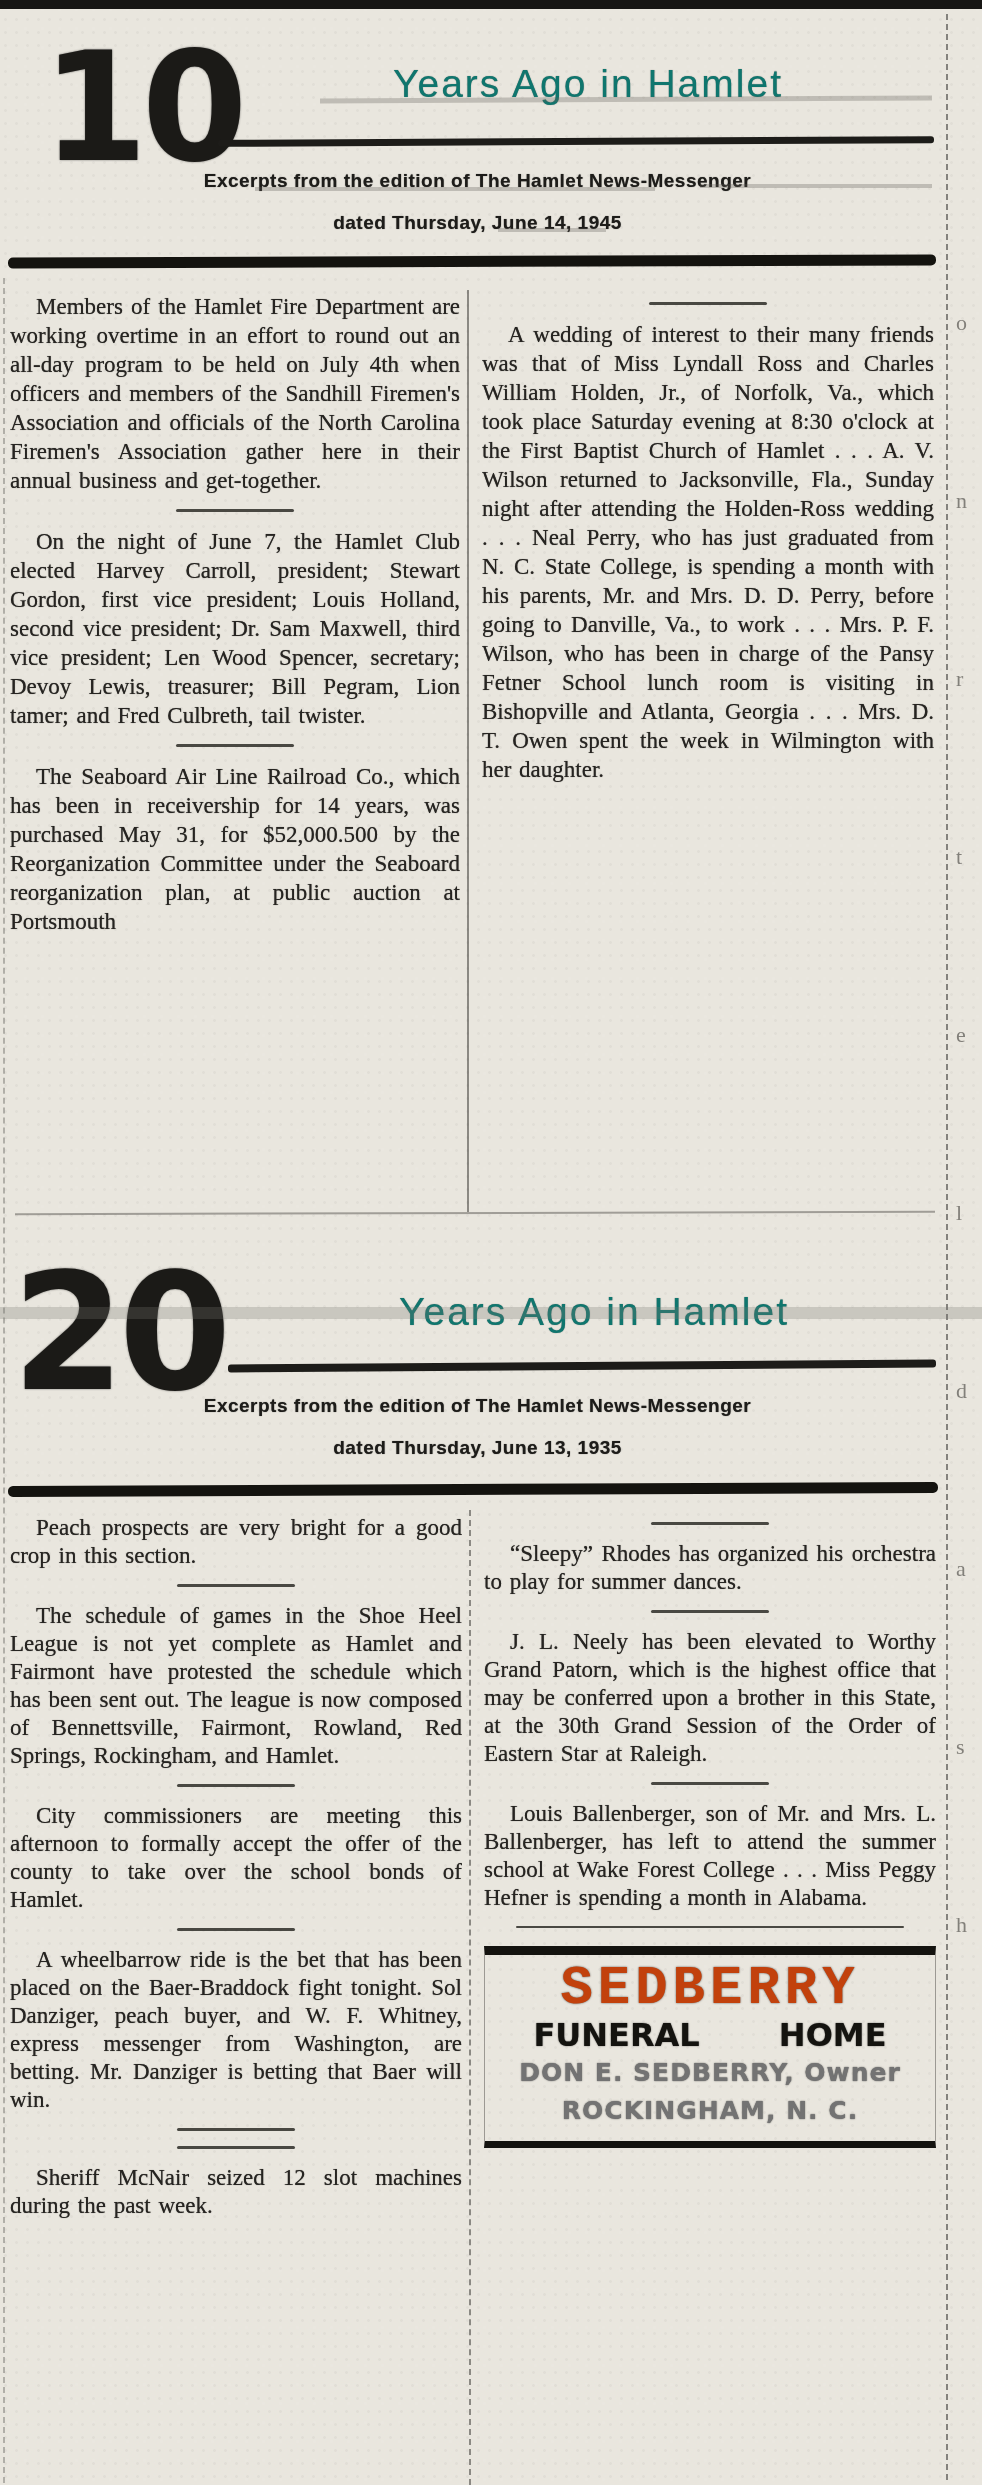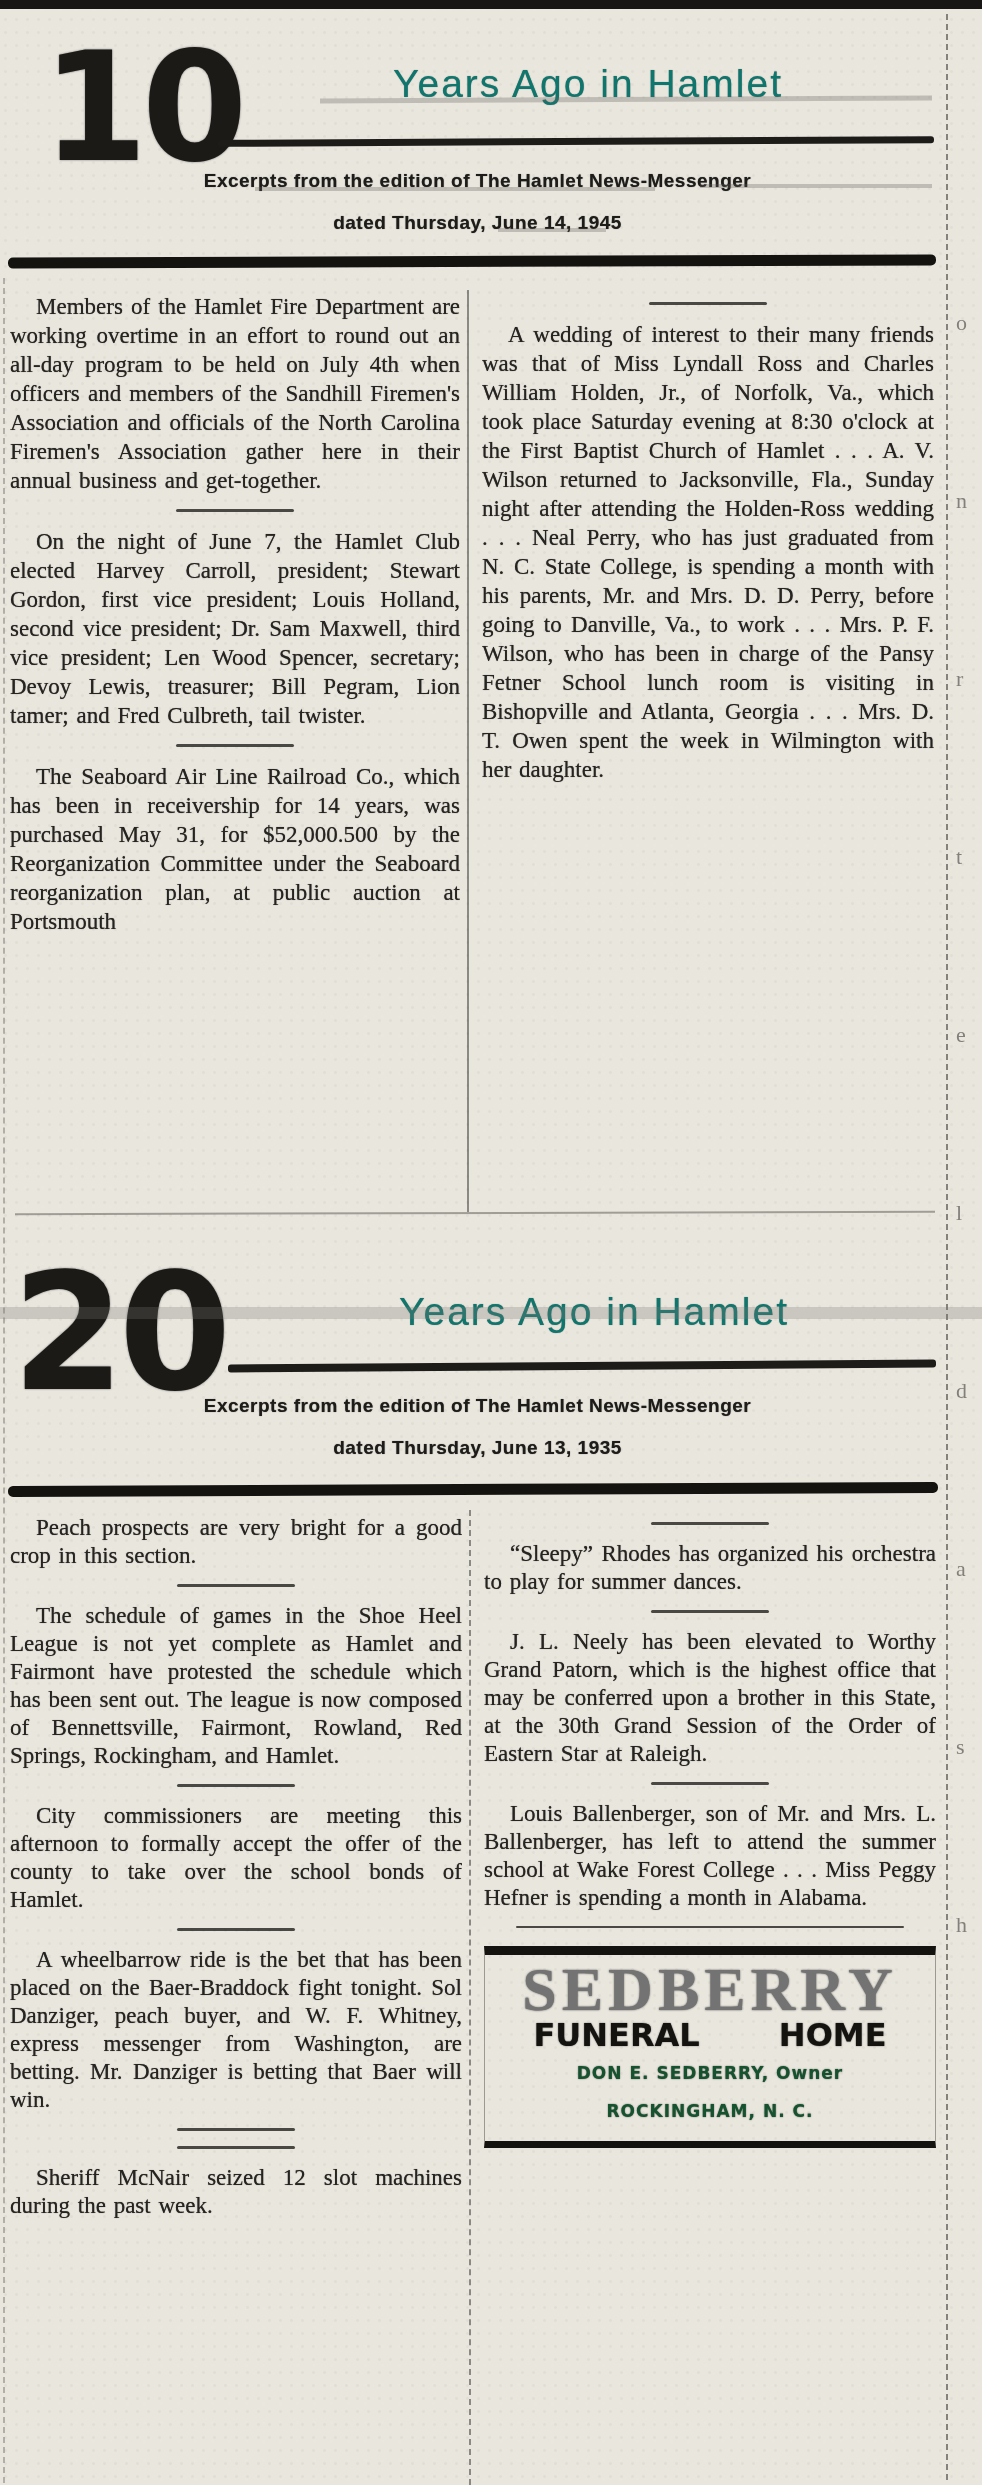--- a/index.html
+++ b/index.html
@@ -52,30 +52,30 @@
   .streak { position:absolute; background:rgba(95,92,87,.30); pointer-events:none; }
 
   
   .ad {
     margin-top:18px;
     border-top:9px solid #14130f; border-bottom:7px solid #14130f;
     border-left:1px solid rgba(40,38,35,.4); border-right:1px solid rgba(40,38,35,.4);
     padding:20px 6px 16px 6px; text-align:center; text-indent:0;
   }
   .ad-title {
-    font-family:Liberation Serif, serif; font-weight:bold; font-size:62px;
-    letter-spacing:5px; color:#737373; text-shadow:0 0 2px rgba(15,15,15,.7);
+    font-family:Liberation Mono, monospace; font-weight:bold; font-size:54px;
+    letter-spacing:5px; color:#c2410c; text-shadow:0 0 2px rgba(15,15,15,.7);
   }
   .ad-sub {
     font-family:"DejaVu Sans", sans-serif; font-weight:bold; font-size:32px;
     word-spacing:68px; margin-top:18px; color:#14130f; text-shadow:0 0 1.5px rgba(15,15,15,.7);
   }
   .ad-owner, .ad-city {
-    font-family:"DejaVu Sans", sans-serif; font-weight:bold; font-size:17px;
-    margin-top:10px; letter-spacing:1px; color:#14532d; text-shadow:0 0 1.5px rgba(15,15,15,.7);
+    font-family:"DejaVu Sans", sans-serif; font-weight:bold; font-size:25px;
+    margin-top:10px; letter-spacing:1px; color:#737373; text-shadow:0 0 1.5px rgba(15,15,15,.7);
   }
 
   
   .edge-strip { left:956px; top:310px; width:24px; display:flex; flex-direction:column; gap:152px;
     font-size:22px; color:rgba(45,43,40,.55); }
 </style>
 </head>
 <body>
 
 <div class="abs top-bar"></div>

